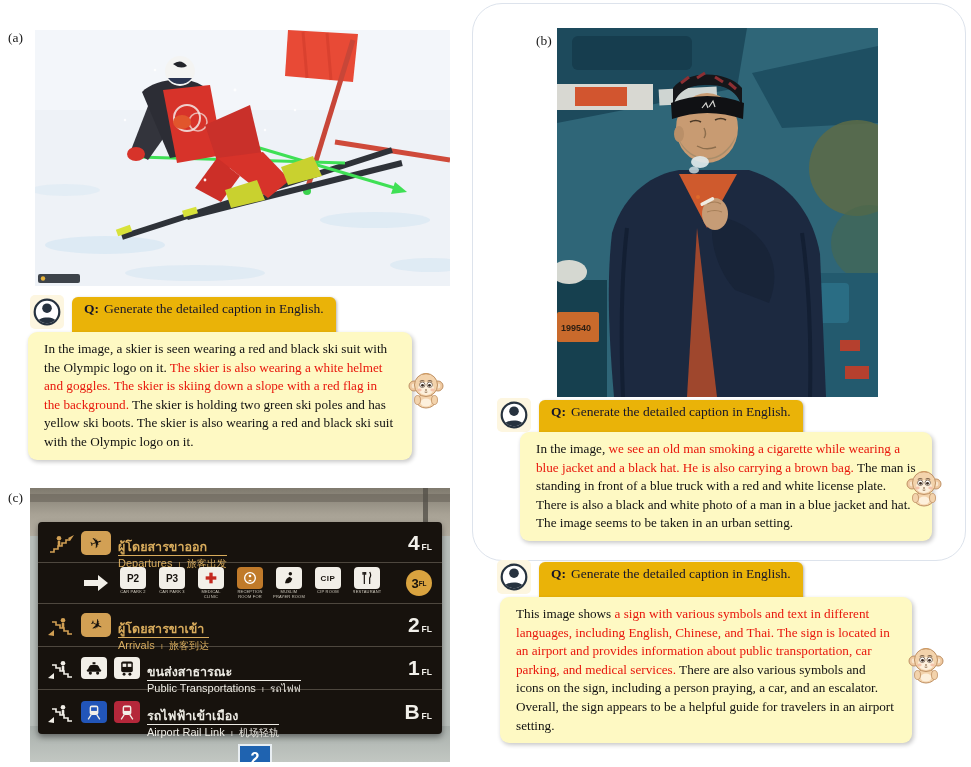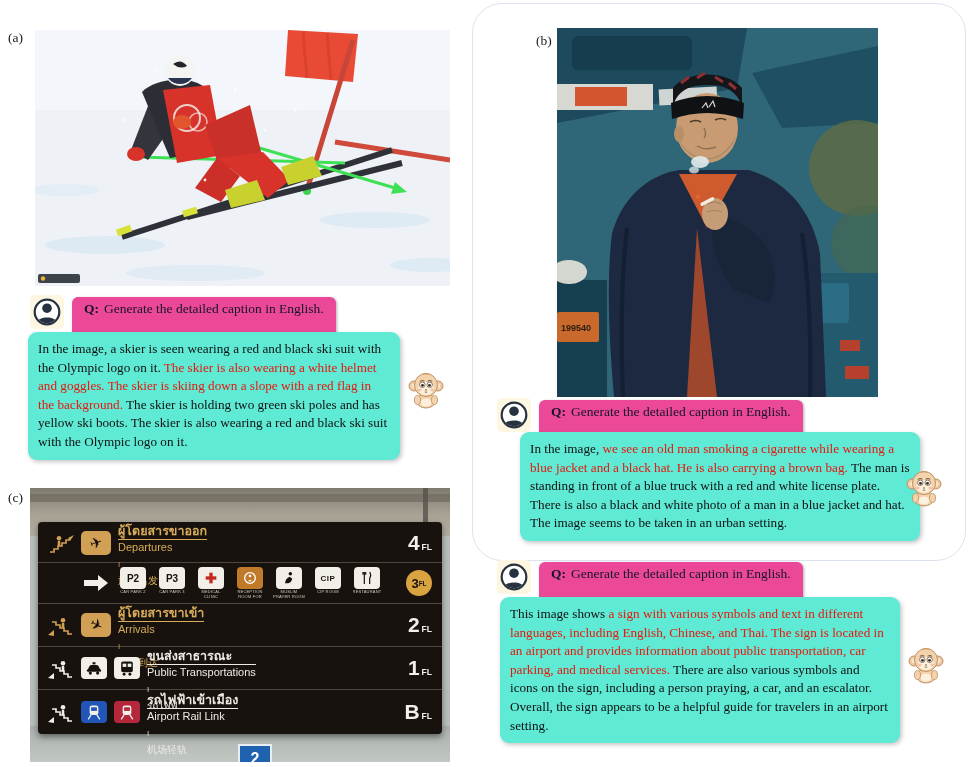--- a/index.html
+++ b/index.html
@@ -12,29 +12,29 @@
 
   
   .panel-b-frame{
     left:472px;top:3px;width:492px;height:556px;
     border:1.5px solid #dde3ec;border-radius:30px;background:#fff;
   }
 
   
   .qa-icon{width:34px;height:34px;}
   .q-pill{
-    display:inline-block;background:#ec4899;border-radius:6px;
+    display:inline-block;background:#eab308;border-radius:6px;
     padding:4px 12px 22px 12px;font-size:13.5px;color:#14142a;
     box-shadow:1px 1.5px 3px rgba(0,0,0,0.30);white-space:nowrap;
   }
   .q-pill b{margin-right:5px;}
 
   
   .a-box{
-    background:#5eead4;border-radius:9px;padding:8px 10px;
+    background:#fef9c3;border-radius:9px;padding:8px 16px;
     font-size:13.2px;line-height:18.6px;color:#101010;
     box-shadow:1.5px 2px 4px rgba(0,0,0,0.22);
   }
   .a-box .red{color:#e8170c;}
   .monkey{width:38px;height:40px;}
 
   
   .img-a{left:35px;top:30px;width:415px;height:256px;overflow:hidden;}
   .img-b{left:557px;top:28px;width:321px;height:369px;overflow:hidden;}
   .img-c{left:30px;top:488px;width:420px;height:274px;overflow:hidden;background:#b9bfbb;}
@@ -55,21 +55,21 @@
     font-family:"Liberation Sans",sans-serif;display:flex;flex-direction:column;
     padding-top:2px;box-sizing:border-box;
   }
   .s-row{display:flex;align-items:center;gap:7px;padding:0 10px;}
   .s-row.gold{color:#d9ac5c;}
   .s-row.white{color:#edebe4;}
   .s-sep{border-top:1px solid rgba(205,195,175,0.30);}
   .s-text{display:flex;flex-direction:column;line-height:1.15;}
   .s-thai{font-weight:700;font-size:12.5px;border-bottom:1px solid currentColor;
     padding-bottom:1px;white-space:nowrap;margin-top:24px;}
-  .s-sub{display:flex;align-items:baseline;gap:6px;font-size:11px;margin-top:1px;white-space:nowrap;flex-direction:column;}
+  .s-sub{display:flex;align-items:baseline;gap:6px;font-size:11px;margin-top:1px;white-space:nowrap;}
   .s-sub .cjk{font-size:10px;}
   .s-sub .div{font-size:8px;opacity:.85;}
   .s-floor{margin-left:auto;display:flex;align-items:baseline;color:#f2f0ea;
     font-family:"Liberation Sans",sans-serif;}
   .s-floor .num{font-size:21px;font-weight:700;}
   .s-floor .unit{font-size:8.5px;font-weight:700;margin-left:2px;}
   .s-floor-circle{margin-left:auto;width:26px;height:26px;border-radius:50%;background:#d9a33f;
     color:#17120d;display:flex;align-items:center;justify-content:center;font-weight:700;}
   .s-floor-circle .num{font-size:13px;}
   .s-floor-circle .unit{font-size:6.5px;}

